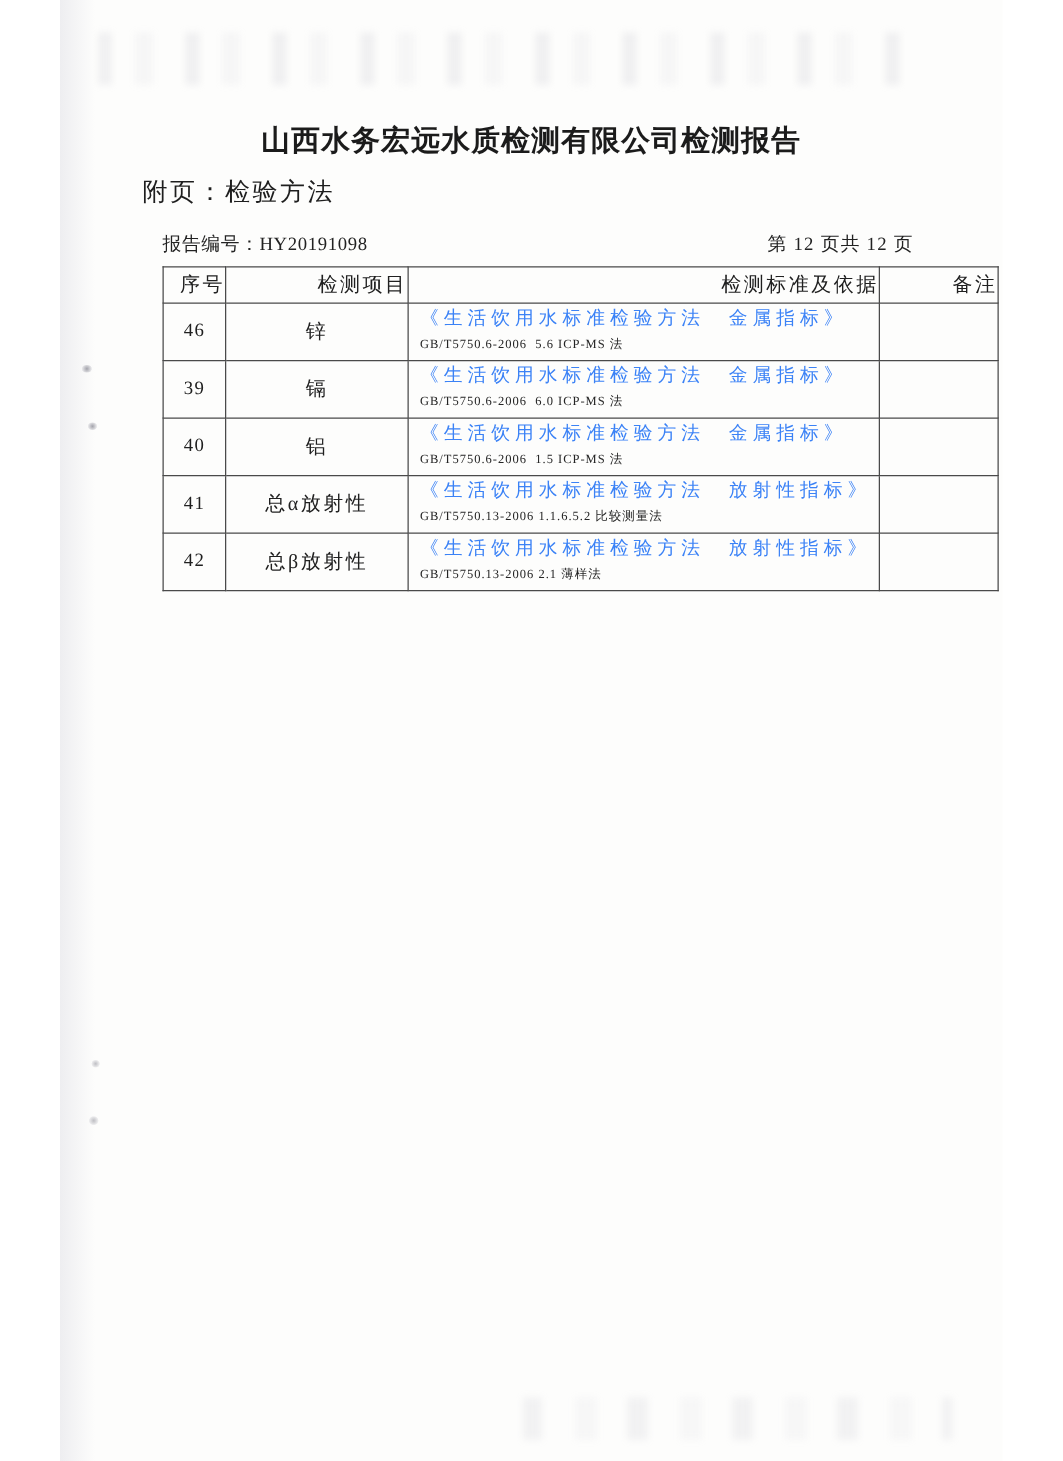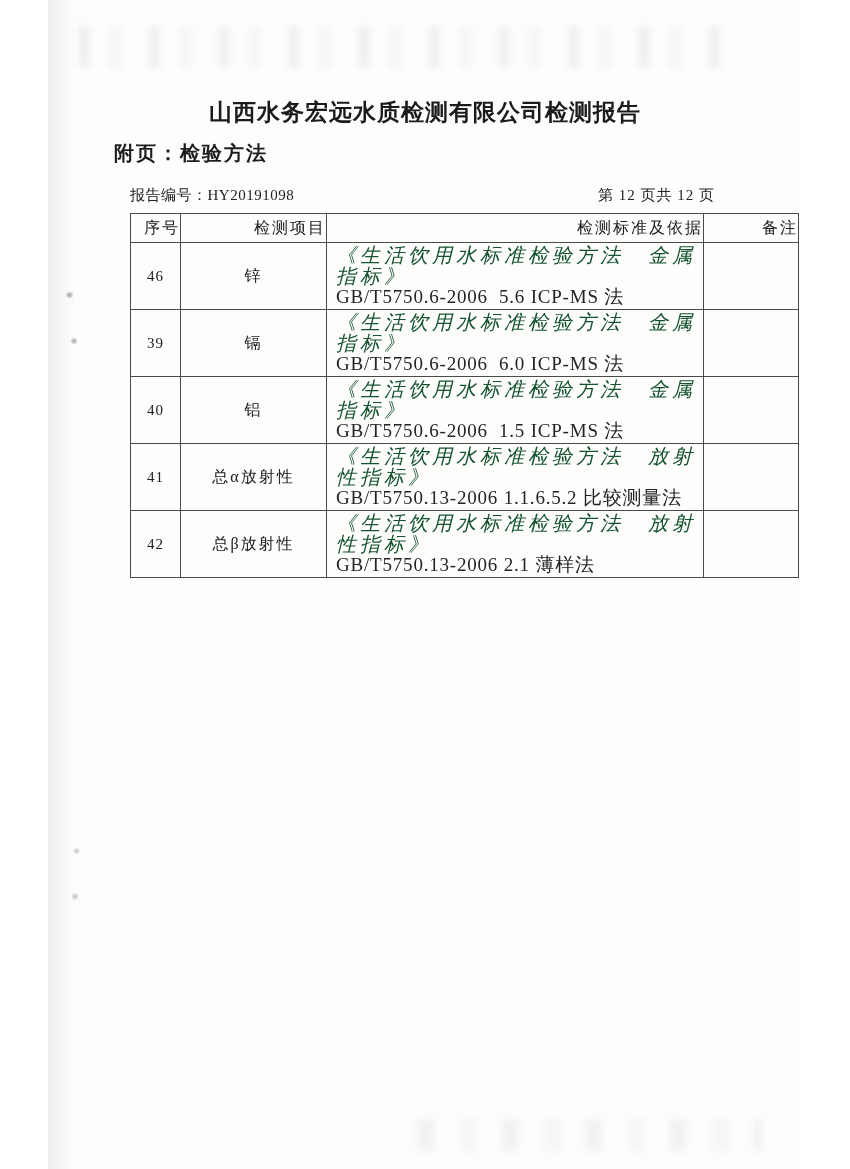--- a/index.html
+++ b/index.html
@@ -49,25 +49,25 @@
   .title {
     position: absolute; top: 97px; left: 0; width: 100%;
     text-align: center;
     font-family: "Liberation Sans", "DejaVu Sans", sans-serif;
     font-size: 23px; font-weight: bold; color: #1b1b1b;
     letter-spacing: 1px;
   }
   .subtitle {
     position: absolute; top: 140px; left: 66px;
     font-family: "Liberation Sans", "DejaVu Sans", sans-serif;
-    font-size: 20px; font-weight: bold; color: #1e1e1e;
+    font-size: 20px; font-weight: normal; color: #1e1e1e;
     letter-spacing: 2px;
   }
   .meta-row {
-    position: absolute; top: 186px; left: 82px; right: 100px;
+    position: absolute; top: 186px; left: 82px; right: 84px;
     display: flex; justify-content: space-between; align-items: baseline;
     font-size: 15px; color: #222;
   }
   .meta-row .report-no { letter-spacing: 0.5px; }
   .meta-row .page-ind { letter-spacing: 1px; margin-right: -13px; }
 
   
   table.methods {
     position: absolute; top: 213px; left: 82px;
     width: 668px;
@@ -88,25 +88,25 @@
     font-weight: normal;
     text-align: right;
     letter-spacing: 2px;
     font-size: 16px;
   }
   table.methods tbody td { height: 43px; }
   td.no-cell   { text-align: center; font-size: 15px; letter-spacing: 1px; }
   td.item-cell { text-align: center; letter-spacing: 2px; font-size: 16px; }
   td.std-cell  { padding: 2px 4px 2px 9px; vertical-align: top; }
   .std-l1 {
-    font-size: 20px; letter-spacing: 4px; line-height: 21px;
-    white-space: pre-wrap; color: #14532d; font-style: italic;
+    font-size: 15px; letter-spacing: 4px; line-height: 21px;
+    white-space: pre-wrap; color: #3b82f6;
   }
   .std-l2 {
-    font-size: 19px; letter-spacing: 0.8px; line-height: 20px;
+    font-size: 10px; letter-spacing: 0.8px; line-height: 20px;
     white-space: pre-wrap; color: #242424;
   }
   td.rem-cell { }
 </style>
 </head>
 <body>
 
 <div class="page">
 
   <div class="noise-top"></div>

